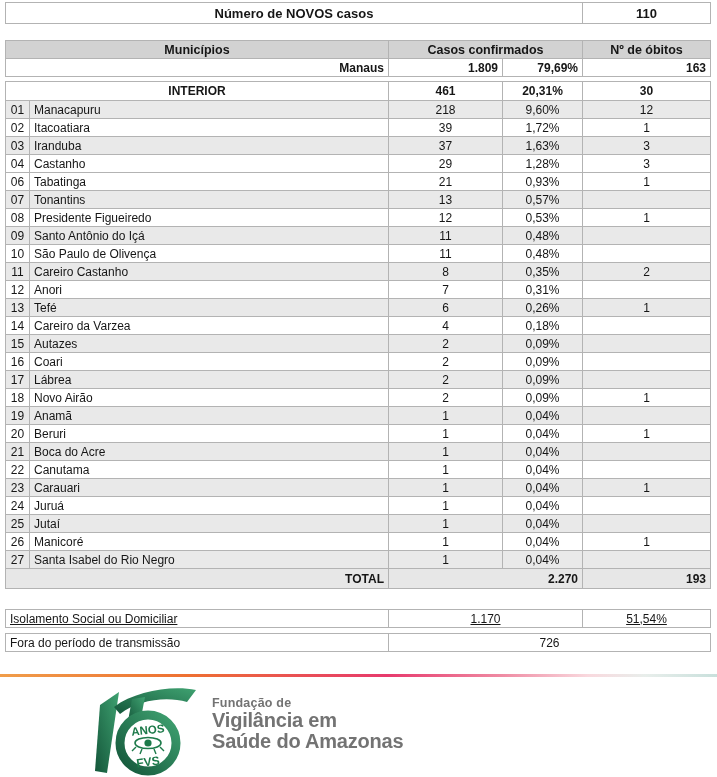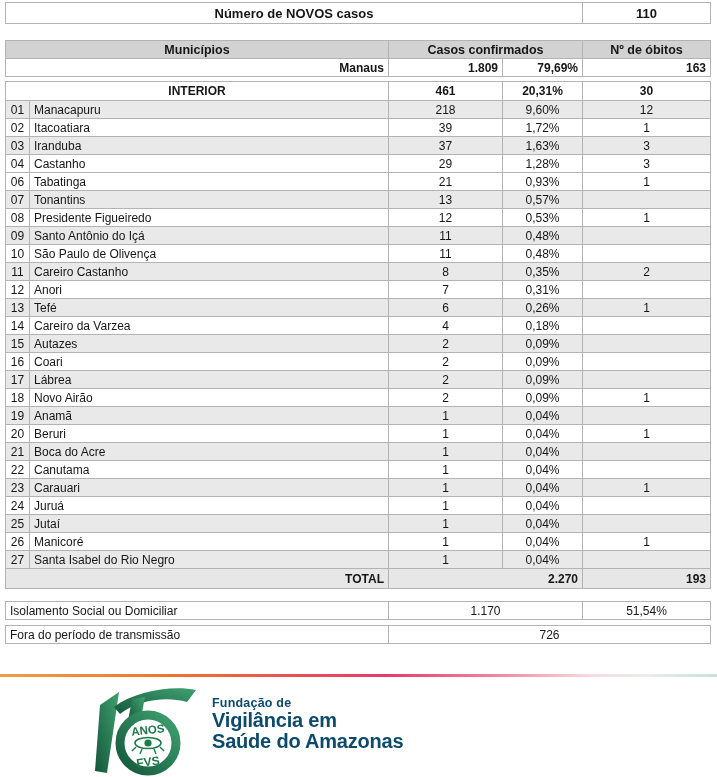--- a/index.html
+++ b/index.html
@@ -14,28 +14,28 @@
   .t2{margin-top:16px;}
   .hdr td{background:#d2d2d2;font-weight:bold;text-align:center;font-size:12.5px;}
   .bold-row td{font-weight:bold;text-align:right;}
   .t3{margin-top:4px;}
   .interior td{font-weight:bold;text-align:center;height:18px;}
   .num{text-align:center;padding:0 2px;font-size:11.5px;}
   .name{text-align:left;padding-left:6px;}
   .val{text-align:center;}
   .stripe{background:#e9e9e9;}
   .total-row td{background:#e7e7e7;font-weight:bold;text-align:right;height:19px;}
-  .t4{margin-top:12px;}
+  .t4{margin-top:20px;text-decoration:underline;}
   .t5{margin-top:5px;}
   .lbl{text-align:left;padding-left:4px;font-size:12.5px;}
   .divider{position:absolute;top:674px;left:0;width:717px;height:3px;
     background:linear-gradient(90deg,#f09d4a 0%,#ee7031 26%,#e94f55 42%,
       #e73a6d 54%,#ef8ba3 70%,#f9d9de 82%,#e8eeeb 90%,#c9e0dc 100%);}
   .footer{position:absolute;top:683px;left:90px;display:flex;align-items:flex-start;}
-  .org{margin-left:10px;padding-top:13px;color:#0c4a6e;}
+  .org{margin-left:10px;padding-top:13px;color:#737373;}
   .org-small{font-size:12.5px;font-weight:600;letter-spacing:.2px;}
   .org-big{font-size:20px;font-weight:800;line-height:1.05;letter-spacing:-0.2px;}
 </style>
 </head>
 <body>
 
 <div class="page">
 
   <table class="t t1">
     <colgroup>

